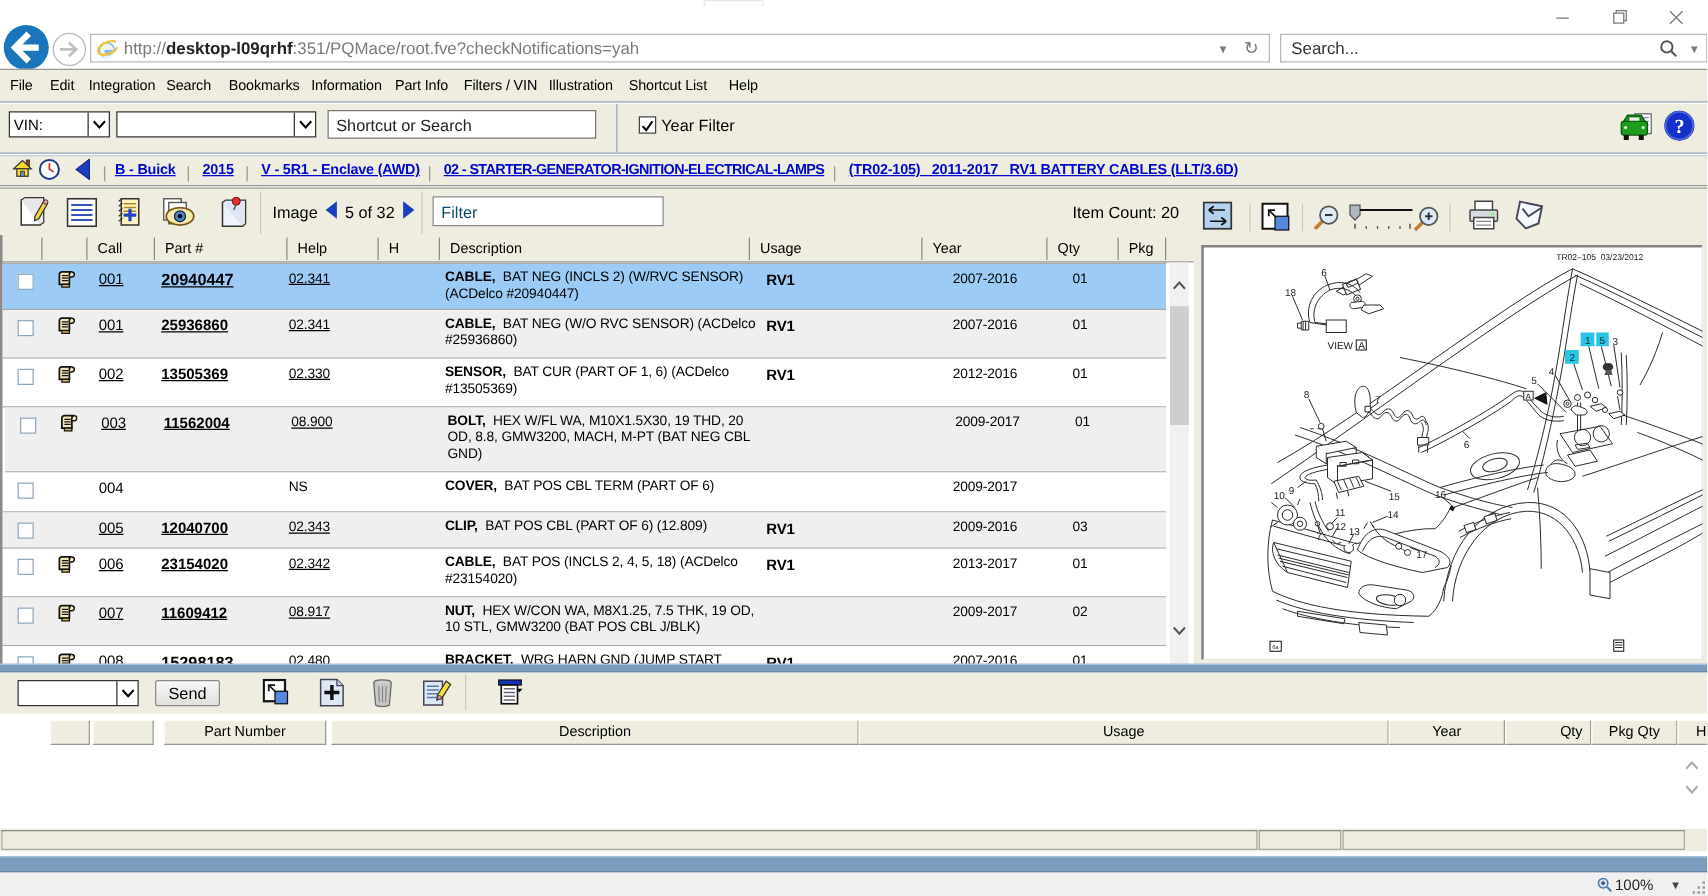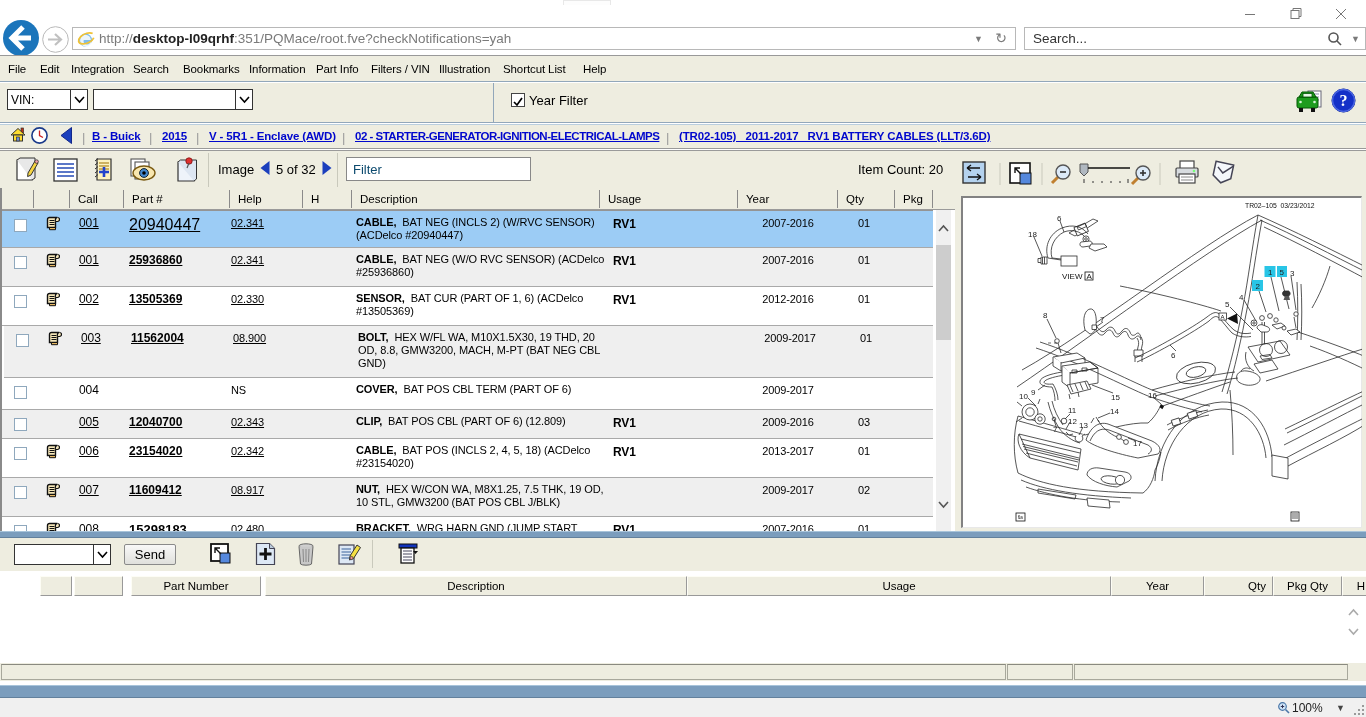--- a/index.html
+++ b/index.html
@@ -80,20 +80,23 @@
   </div>
 
   <div class="abs" style="left:93px;top:6px;width:160px;height:21px;background:#fff;border:1px solid #333;">
     <div class="abs" style="right:0;top:0;width:17px;height:19px;border-left:1px solid #333;">
       <svg width="17" height="19" viewBox="0 0 17 19">
           <path d="M4 7 L8.5 12 L13 7" fill="none" stroke="#000" stroke-width="1.6"></path>
         </svg>
     </div>
   </div>
 
+  <div class="abs" style="left:262px;top:5px;width:215px;height:23px;background:#fff;border:1px solid #777;">
+    <div class="abs" style="left:6px;top:4px;font-size:13px;color:#222;">Shortcut or Search</div>
+  </div>
 
   <div class="abs" style="left:511px;top:10px;width:14px;height:14px;background:#fff;border:1px solid #444;">
     <svg width="12" height="12" viewBox="0 0 12 12">
         <path d="M2 6 L5 9 L10 2" fill="none" stroke="#000" stroke-width="1.7"></path>
       </svg>
   </div>
   <div class="abs" style="left:529px;top:10px;font-size:13px;">Year Filter</div>
 
   <svg class="abs" style="left:1296px;top:6px;" width="28" height="26" viewBox="0 0 28 26">
     <rect x="12" y="2" width="13" height="16" fill="#fff" stroke="#667" stroke-width="1"></rect>
@@ -224,21 +227,21 @@
         <path d="M2.5 3.5 a2 2 0 0 1 2 -2 h8 a2 2 0 0 0 -2 2 v8 h-8z" fill="#f5e6b8" stroke="#111" stroke-width="1.4"></path>
         <path d="M12.5 1.5 a2 2 0 0 1 0 4 h-2" fill="#f5e6b8" stroke="#111" stroke-width="1.2"></path>
         <g stroke="#111" stroke-width="1">
           <line x1="4.5" y1="4.5" x2="9.5" y2="4.5"></line>
           <line x1="4.5" y1="6.5" x2="9.5" y2="6.5"></line>
           <line x1="4.5" y1="8.5" x2="9.5" y2="8.5"></line>
         </g>
         <path d="M4.5 11.5 h6 v2.2 h-6z" fill="#e8b860" stroke="#111" stroke-width="1"></path>
       </svg>
 <div class="abs" style="left:77px;top:5px;font-size:12px;text-decoration:underline;">001</div>
-<div class="abs" style="left:127px;top:5px;font-size:16px;font-weight:normal;text-decoration:underline;letter-spacing:0;">20940447</div>
+<div class="abs" style="left:127px;top:5px;font-size:13px;font-weight:bold;text-decoration:underline;letter-spacing:0;">20940447</div>
 <div class="abs" style="left:229px;top:6px;text-decoration:underline;">02.341</div>
 <div class="abs" style="left:354px;top:5px;width:250px;white-space:nowrap;"><b>CABLE,</b>&nbsp; BAT NEG (INCLS 2) (W/RVC SENSOR)</div>
 <div class="abs" style="left:354px;top:18px;width:250px;white-space:nowrap;">(ACDelco #20940447)</div>
 <div class="abs" style="left:611px;top:6px;font-weight:bold;font-size:12px;">RV1</div>
 <div class="abs" style="left:736px;top:6px;width:100px;text-align:center;">2007-2016</div>
 <div class="abs" style="left:838px;top:6px;width:48px;text-align:center;">01</div>
 </div>
 <div class="abs" style="left:0;top:37px;width:931px;height:39px;background:#efefef;border-bottom:1px solid #a9a9a9;">
 <div class="abs" style="left:12px;top:8px;width:13px;height:13px;background:#fff;border:1px solid #8fa8bd;"></div>
 <svg class="abs" style="left:43px;top:5px;" width="15" height="15" viewBox="0 0 15 15">

